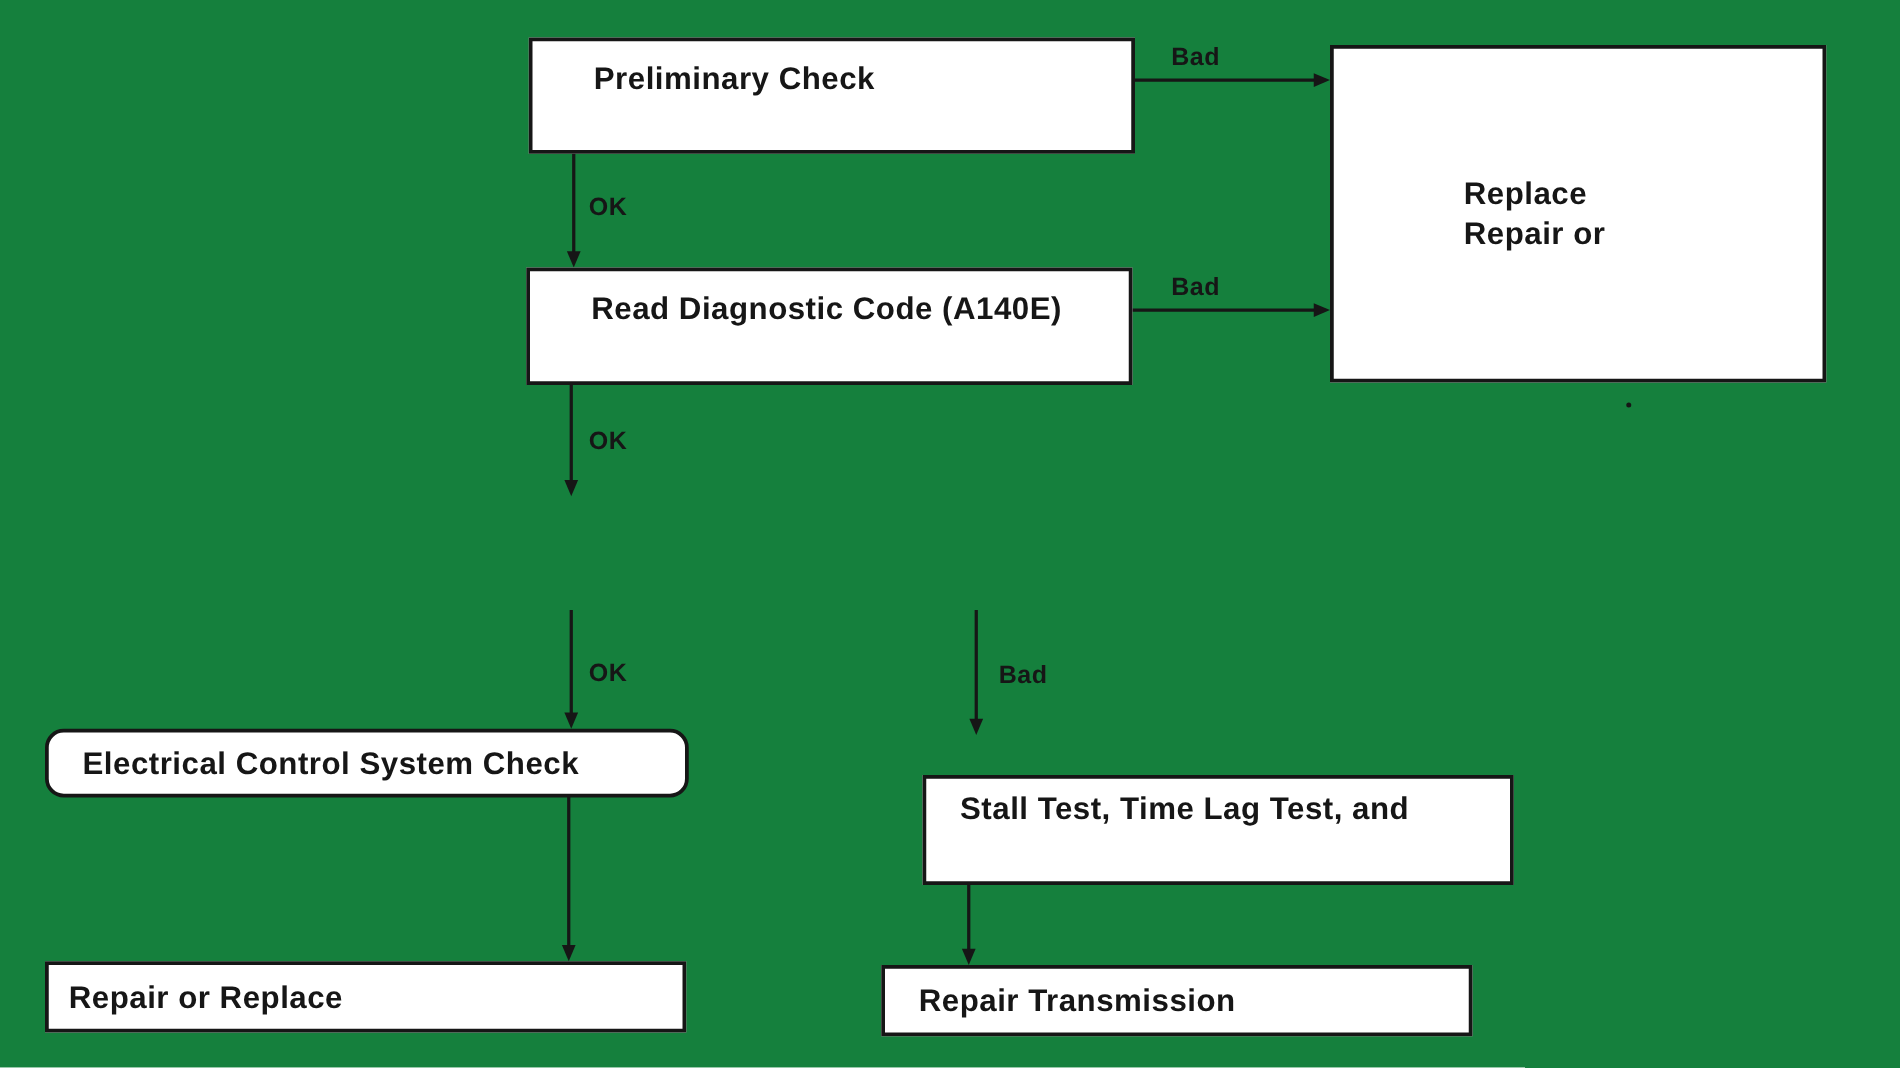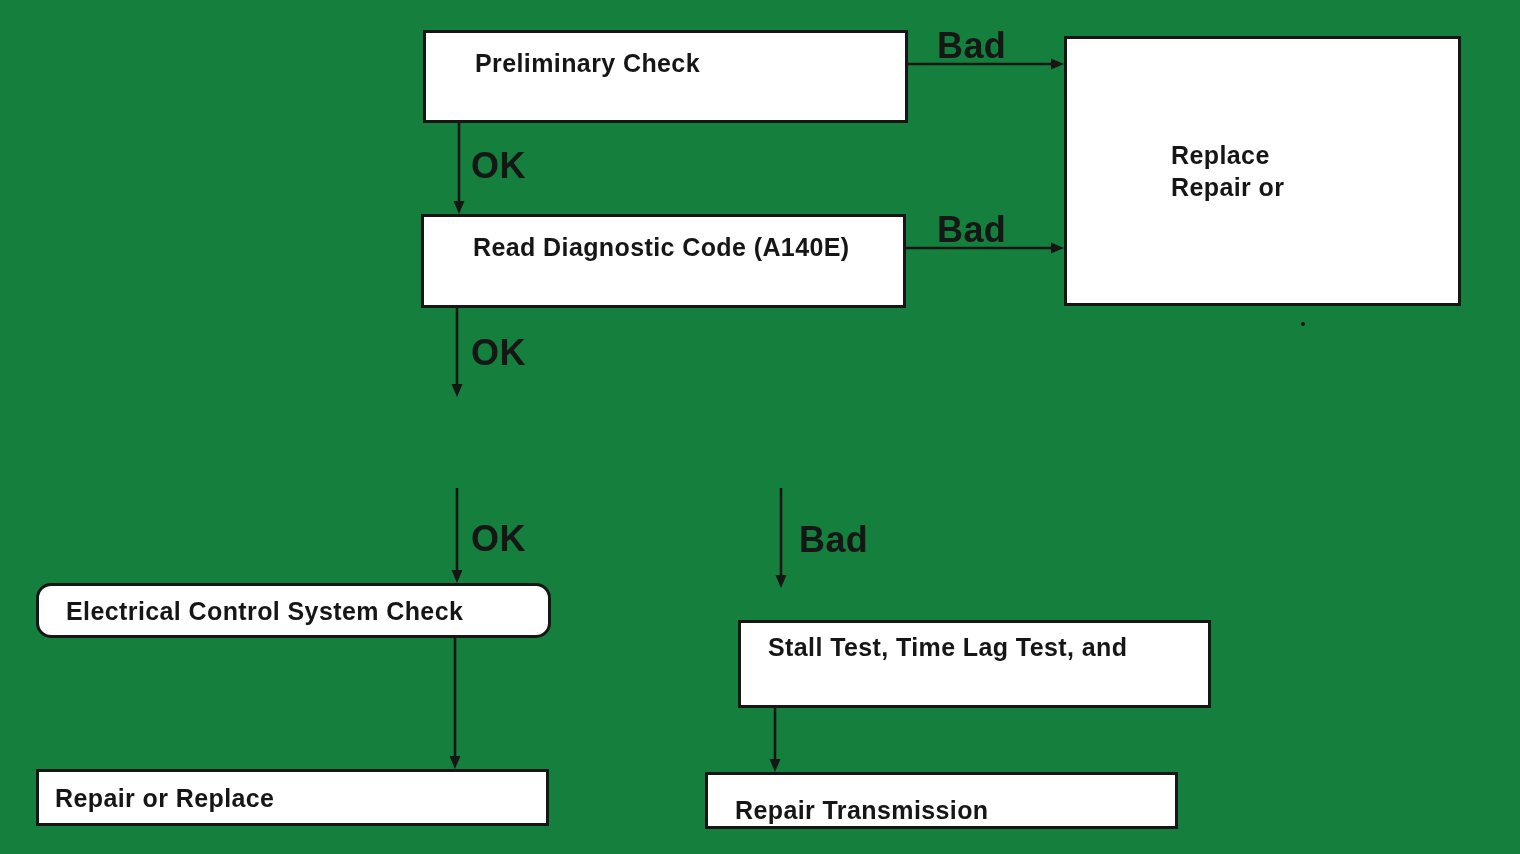--- a/index.html
+++ b/index.html
@@ -46,21 +46,21 @@
     padding: 100px 14px 0 104px;
   }
   .node.two-line-top {
     padding: 8px 14px 0 27px;
   }
   .node-label {
     display: block;
   }
   .edge-label {
     position: absolute;
-    font-size: 36px;
+    font-size: 20px;
     font-weight: 600;
     letter-spacing: 0.4px;
     line-height: 30px;
     white-space: nowrap;
   }
   .artifact-dot {
     position: absolute;
     width: 4px;
     height: 4px;
     background: #161616;
@@ -134,21 +134,21 @@
   </div>
 
   <div class="node two-line-top" style="left:706px; top:620px; width:473px; height:88px;margin-left:32px;">
     <span class="node-label">Stall Test, Time Lag Test, and</span>
   </div>
 
   <div class="node mid-align" style="left:36px; top:769px; width:513px; height:57px;padding-left:16px;">
     <span class="node-label">Repair or Replace</span>
   </div>
 
-  <div class="node mid-align" style="left:705px; top:772px; width:473px; height:57px;align-items:flex-end;">
+  <div class="node mid-align" style="left:705px; top:772px; width:473px; height:57px;">
     <span class="node-label">Repair Transmission</span>
   </div>
 
   <span class="edge-label" style="left:471px; top:151px;">OK</span>
   <span class="edge-label" style="left:937px; top:31px;">Bad</span>
   <span class="edge-label" style="left:471px; top:338px;">OK</span>
   <span class="edge-label" style="left:937px; top:215px;">Bad</span>
   <span class="edge-label" style="left:471px; top:524px;">OK</span>
   <span class="edge-label" style="left:799px; top:525px;">Bad</span>
 

